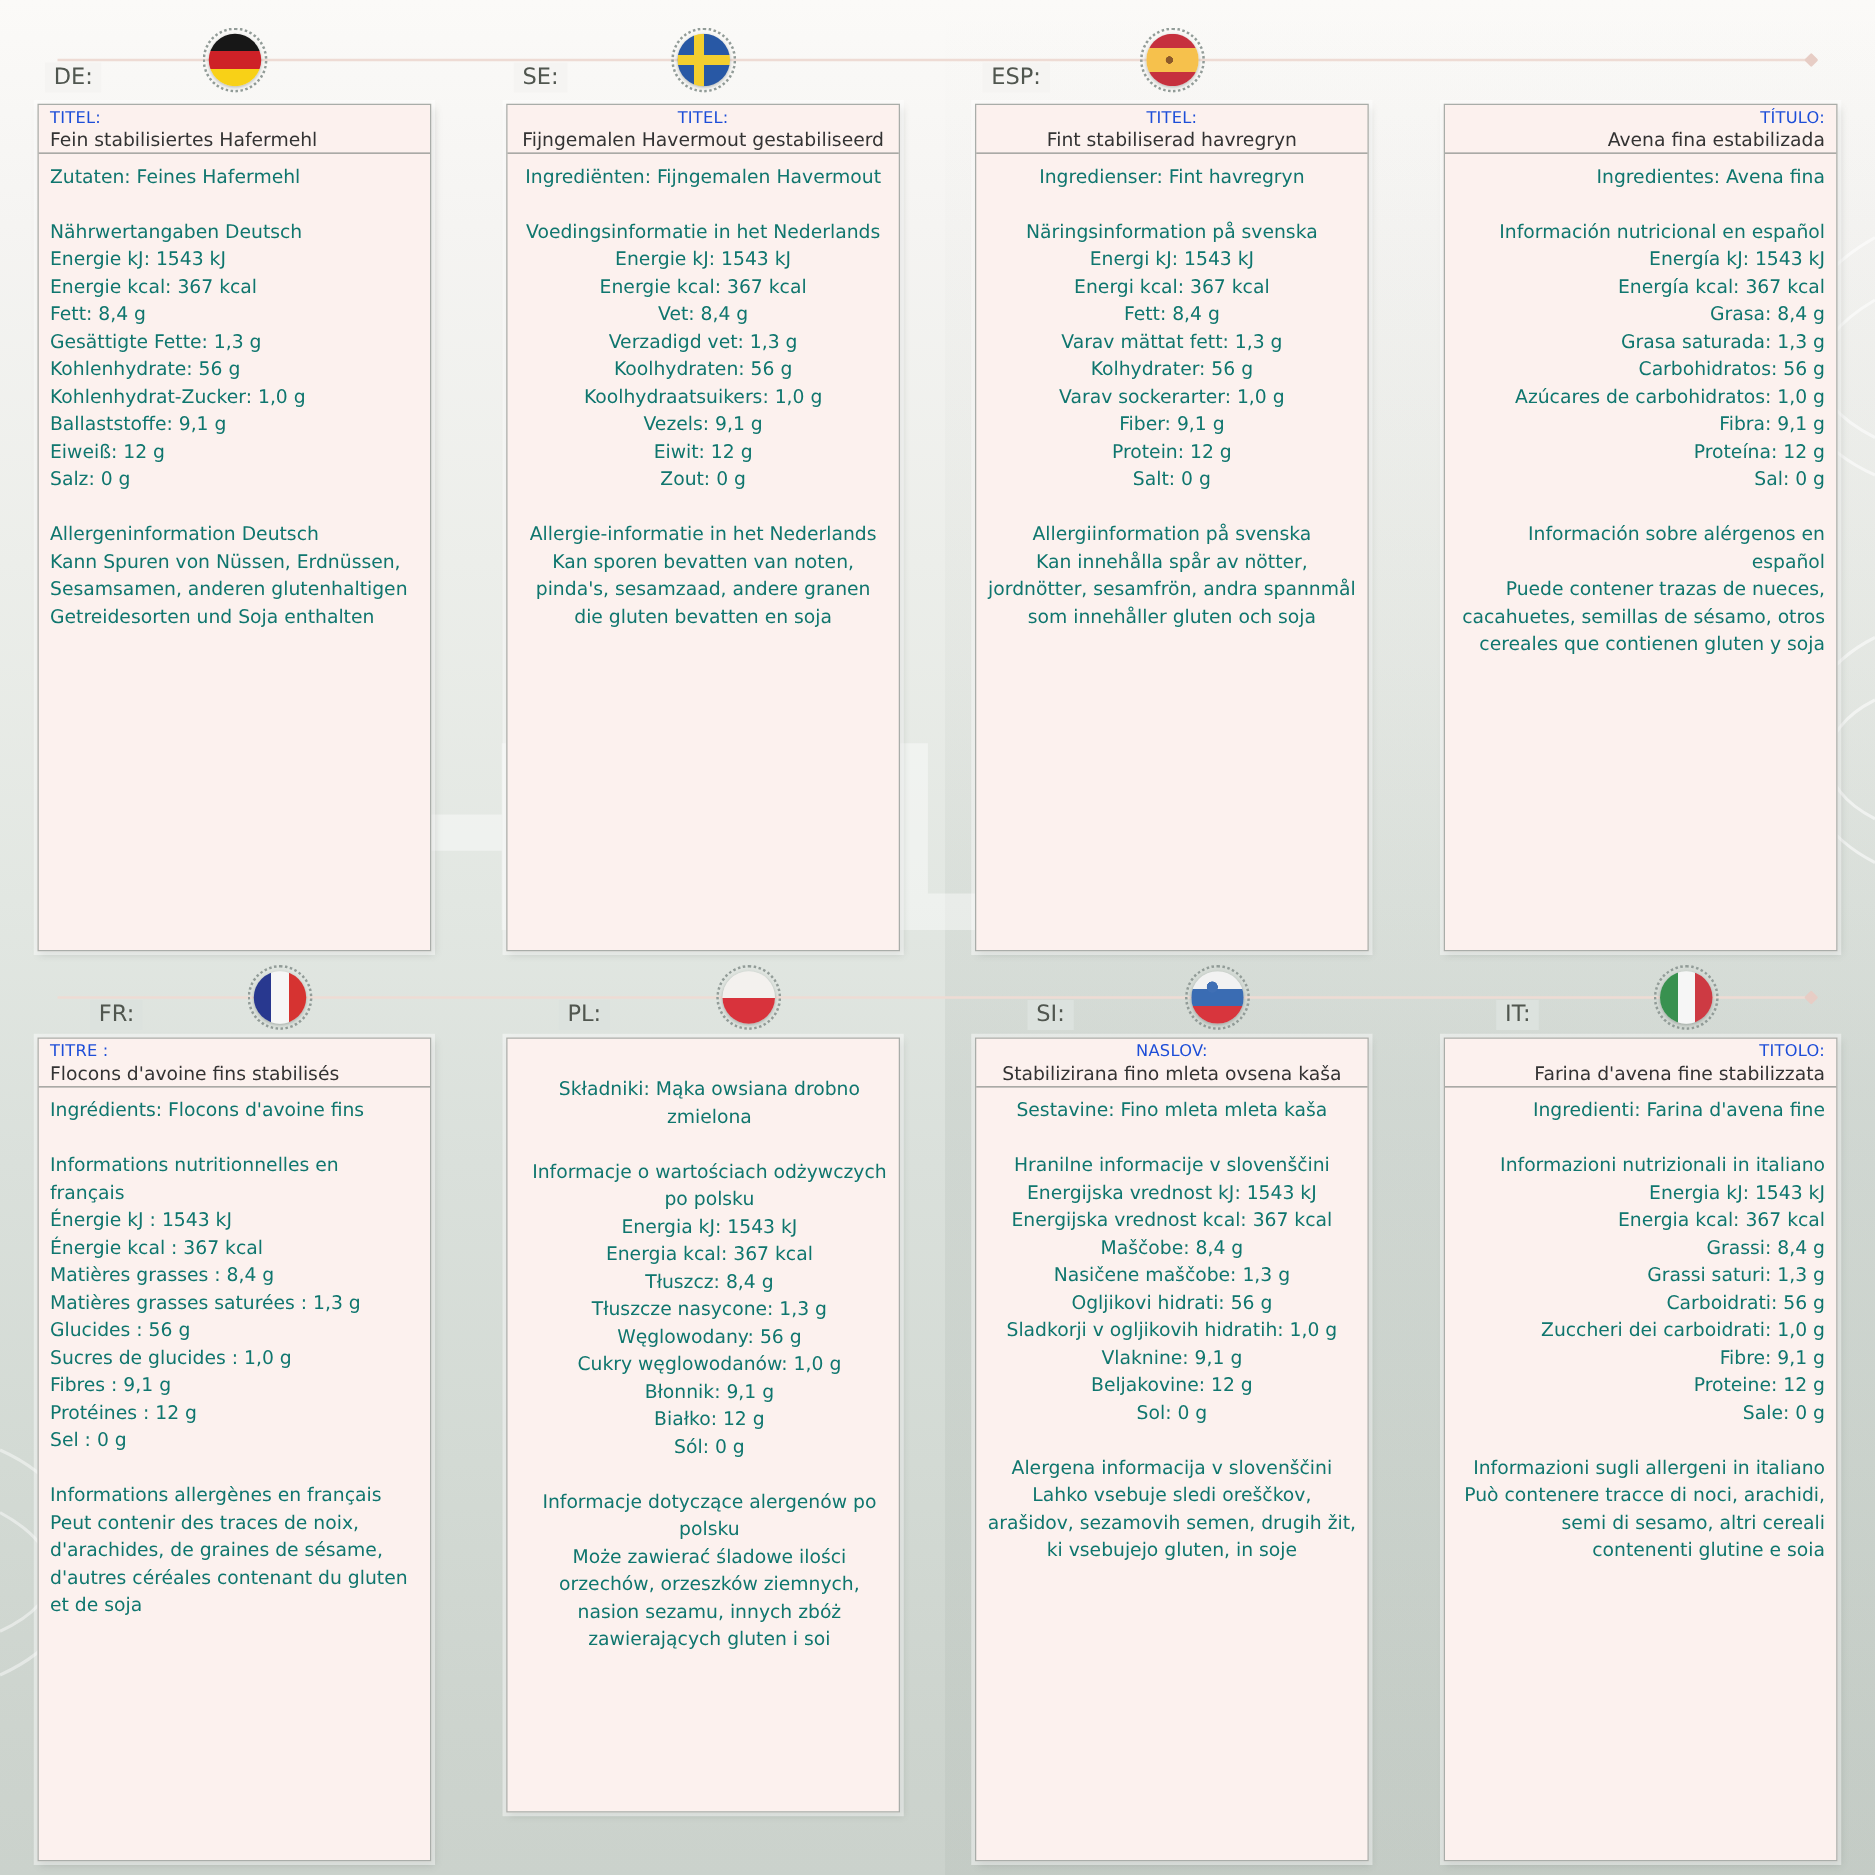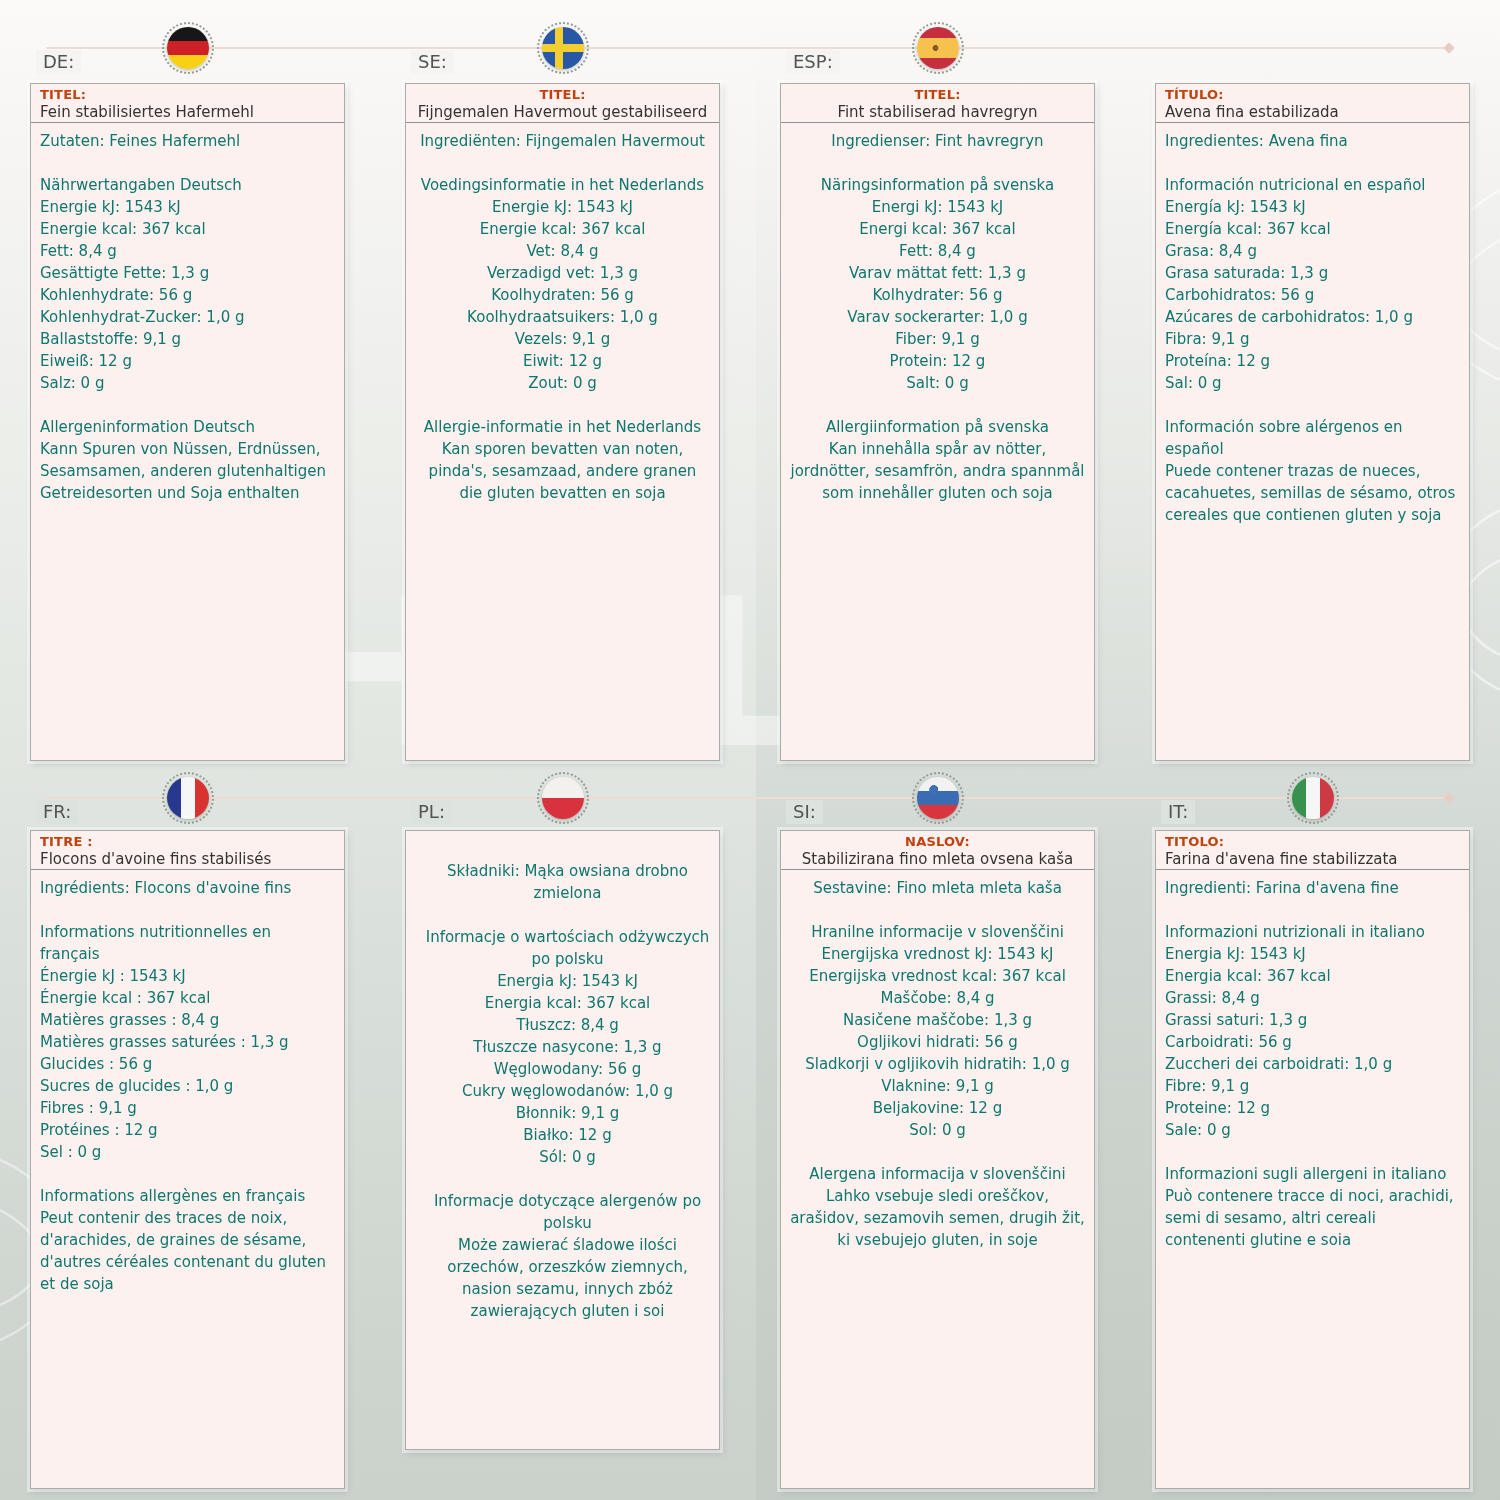--- a/index.html
+++ b/index.html
@@ -9,21 +9,21 @@
   .tint-right{position:absolute;left:756px;right:0;top:0;bottom:0;z-index:0;
     background:linear-gradient(180deg,rgba(140,152,144,0) 0%,rgba(140,152,144,.06) 35%,rgba(134,147,139,.13) 58%,rgba(134,147,139,.10) 100%);}
   .wm{position:absolute;left:35px;top:555px;z-index:0;font-size:205px;font-weight:700;
     letter-spacing:26px;color:rgba(255,255,255,.42);white-space:nowrap;user-select:none;}
   .swirl{position:absolute;z-index:0;}
   .band{position:absolute;left:0;width:1500px;z-index:1;}
   .band1{top:0;}
   .band2{top:756px;}
   .hdr-band{position:relative;height:44px;}
   .band1 .hdr-band{margin-top:26px;}
-  .band2 .hdr-band{margin-top:20px;}
+  .band2 .hdr-band{margin-top:20px;padding-left:36px;}
   .hline{position:absolute;left:46px;right:50px;top:21px;height:2px;background:#eedbd4;z-index:1;}
   .hline::after{content:"";position:absolute;right:-3px;top:-3px;width:8px;height:8px;
     background:#e7cdc5;transform:rotate(45deg);border-radius:1px;}
   .hdr-grid{position:relative;display:grid;grid-template-columns:repeat(4,375px);height:44px;z-index:2;}
   .hdr-cell{position:relative;}
   .lang{position:absolute;left:36px;top:24px;font-size:18px;color:#50564f;padding:1px 7px;line-height:22px;}
   .band1 .lang{background:#f5f4f2;}
   .band2 .lang{background:#dce2de;}
   .flag-ring{position:absolute;left:50%;top:-4px;transform:translateX(-50%);
     padding:3px;border:2px dotted #929c98;border-radius:50%;}
@@ -38,28 +38,28 @@
   .flag-pl{background:linear-gradient(180deg,#f3f1ee 0 50%,#d8333c 50%);}
   .flag-si{background:radial-gradient(circle at 40% 30%,#3f6fb5 0 11%,rgba(0,0,0,0) 12%),
            linear-gradient(180deg,#f2f2f2 0 34%,#3a6cb3 34% 67%,#d8353d 67%);}
   .flag-it{background:linear-gradient(90deg,#38914f 0 33.4%,#f6f6f6 33.4% 66.7%,#cd3a43 66.7%);}
   .panel-grid{display:grid;grid-template-columns:repeat(4,375px);}
   .band1 .panel-grid{margin-top:13px;}
   .band2 .panel-grid{margin-top:10px;}
   .panel{margin:0 30px;background:#fcf1ee;border:1px solid #a9ada9;
     box-shadow:0 0 0 3px rgba(255,255,255,.45),2px 3px 6px rgba(90,100,95,.25);}
   .p-head{height:35px;padding:3px 9px 0;border-bottom:1px solid #8f938f;overflow:visible;}
-  .p-label{font-size:13px;font-weight:bold;color:#c2410c;line-height:16px;letter-spacing:.2px;}
+  .p-label{font-size:13px;font-weight:normal;color:#1d4ed8;line-height:16px;letter-spacing:.2px;}
   .p-title{font-size:15px;color:#333;line-height:19px;}
   .p-body{padding:7px 9px;height:637px;box-sizing:border-box;font-size:15px;line-height:22px;color:#0f766e;}
   .band2 .p-body{height:618px;}
   .p-block{margin-top:22px;}
   .pre{white-space:pre-line;}
   .align-center{text-align:center;}
-  .align-right{text-align:left;}
+  .align-right{text-align:right;}
   .pl-overflow .p-body{padding-top:29px;margin-left:10px;}
 </style>
 </head>
 <body>
 
 <div class="canvas">
   <div class="tint-right"></div>
   <div class="wm">WHOLE</div>
   <svg class="swirl" style="right:0;top:180px;" width="120" height="560" viewBox="0 0 120 560">
     <g fill="none" stroke="rgba(255,255,255,.55)" stroke-width="2.5">

